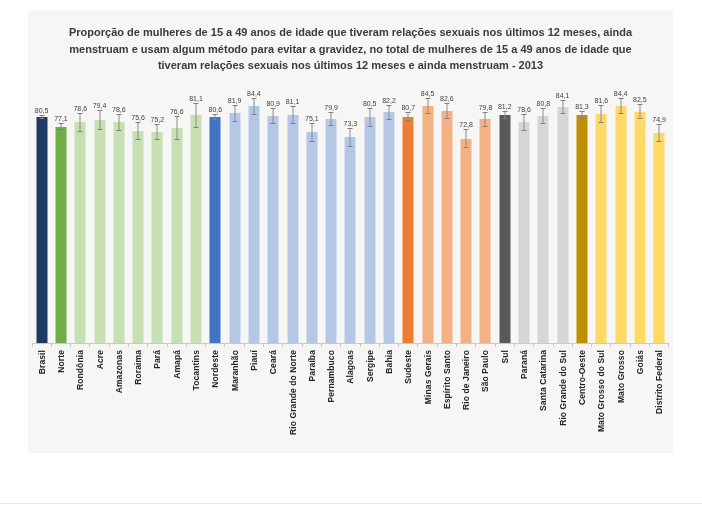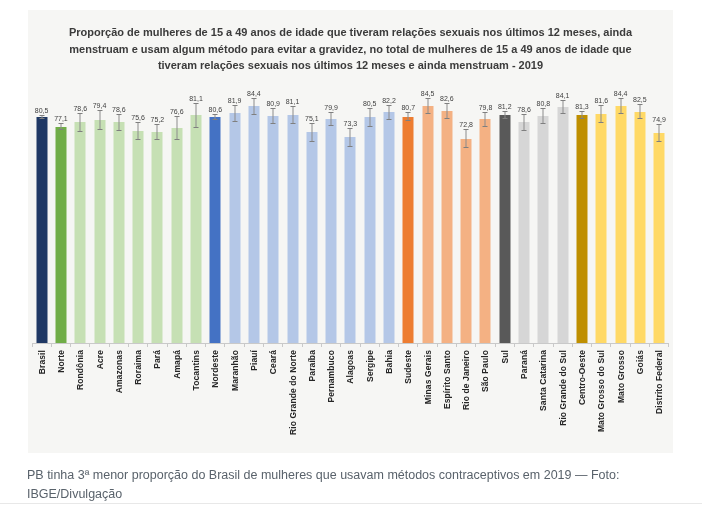--- a/index.html
+++ b/index.html
@@ -27,21 +27,21 @@
             font-size:8.5px; font-weight:600; color:#262626; letter-spacing:0.1px; }
 
   .caption { position:absolute; left:27px; top:466px; width:660px; font-size:12.5px; color:#59626b; line-height:1.5; }
   .bottom-rule { position:absolute; left:0; bottom:1px; width:702px; height:1px; background:#e8e8e8; }
 </style>
 </head>
 <body>
 
 <div class="page">
   <div class="chart-card">
-    <div class="chart-title">Proporção de mulheres de 15 a 49 anos de idade que tiveram relações sexuais nos últimos 12 meses, ainda menstruam e usam algum método para evitar a gravidez, no total de mulheres de 15 a 49 anos de idade que tiveram relações sexuais nos últimos 12 meses e ainda menstruam - 2019</div>
+    <div class="chart-title">Proporção de mulheres de 15 a 49 anos de idade que tiveram relações sexuais nos últimos 12 meses, ainda menstruam e usam algum método para evitar a gravidez, no total de mulheres de 15 a 49 anos de idade que tiveram relações sexuais nos últimos 12 meses e ainda menstruam - 2013</div>
     <div class="plot" id="plot">
         <div class="slot">
           <div class="bar" style="height: 225.4px; background: rgb(31, 56, 100);"></div>
           <div class="err" style="bottom: 223.44px; height: 3.92px;">
             <i></i>
           </div>
           <div class="val" style="bottom: 228.36px;">80,5</div>
         </div>
         <div class="slot">
           <div class="bar" style="height: 215.88px; background: rgb(112, 173, 71);"></div>
@@ -363,15 +363,14 @@
           <span class="xlabel">Mato Grosso</span>
         </div>
         <div class="lslot">
           <span class="xlabel">Goiás</span>
         </div>
         <div class="lslot">
           <span class="xlabel">Distrito Federal</span>
         </div>
       </div>
   </div>
-  <div class="caption">PB tinha 3ª menor proporção do Brasil de mulheres que usavam métodos contraceptivos em 2019 — Foto: IBGE/Divulgação</div>
   <div class="bottom-rule"></div>
 </div>
 
 </body></html>

